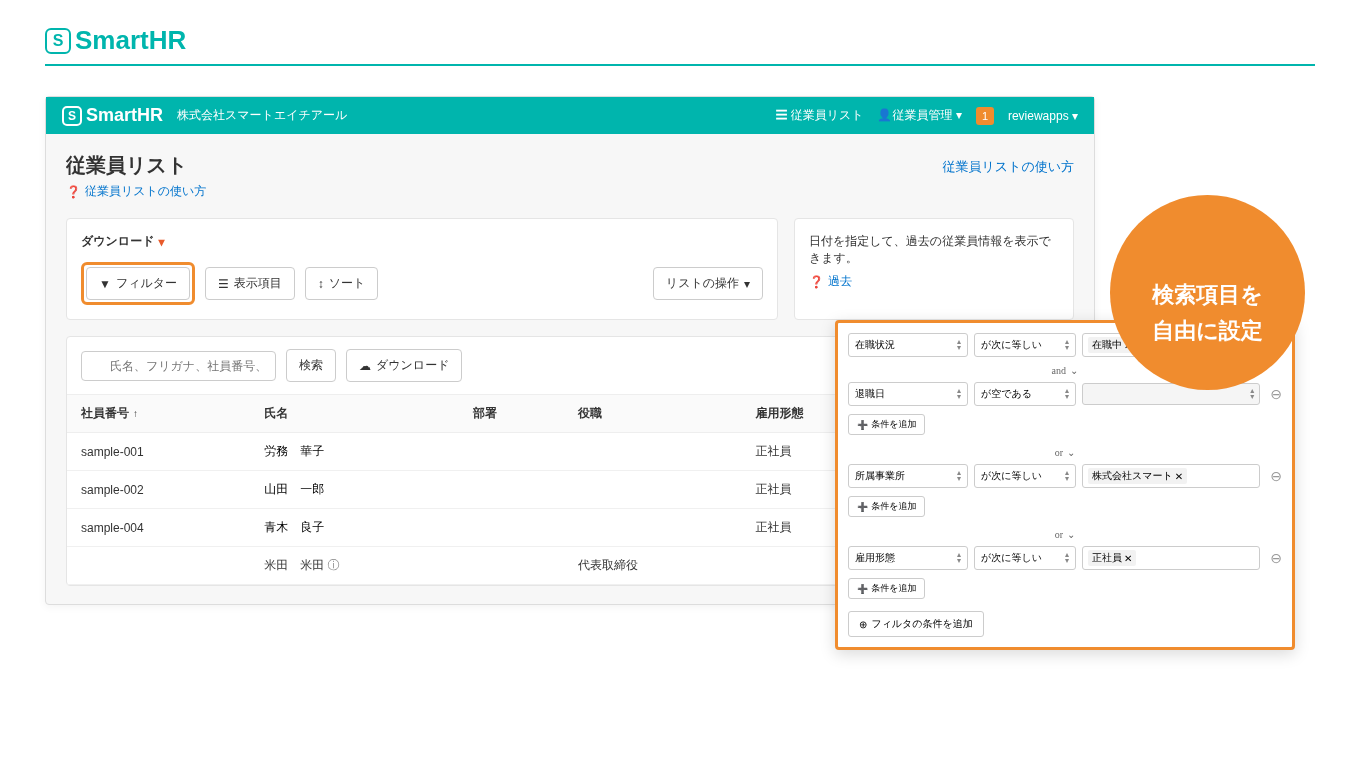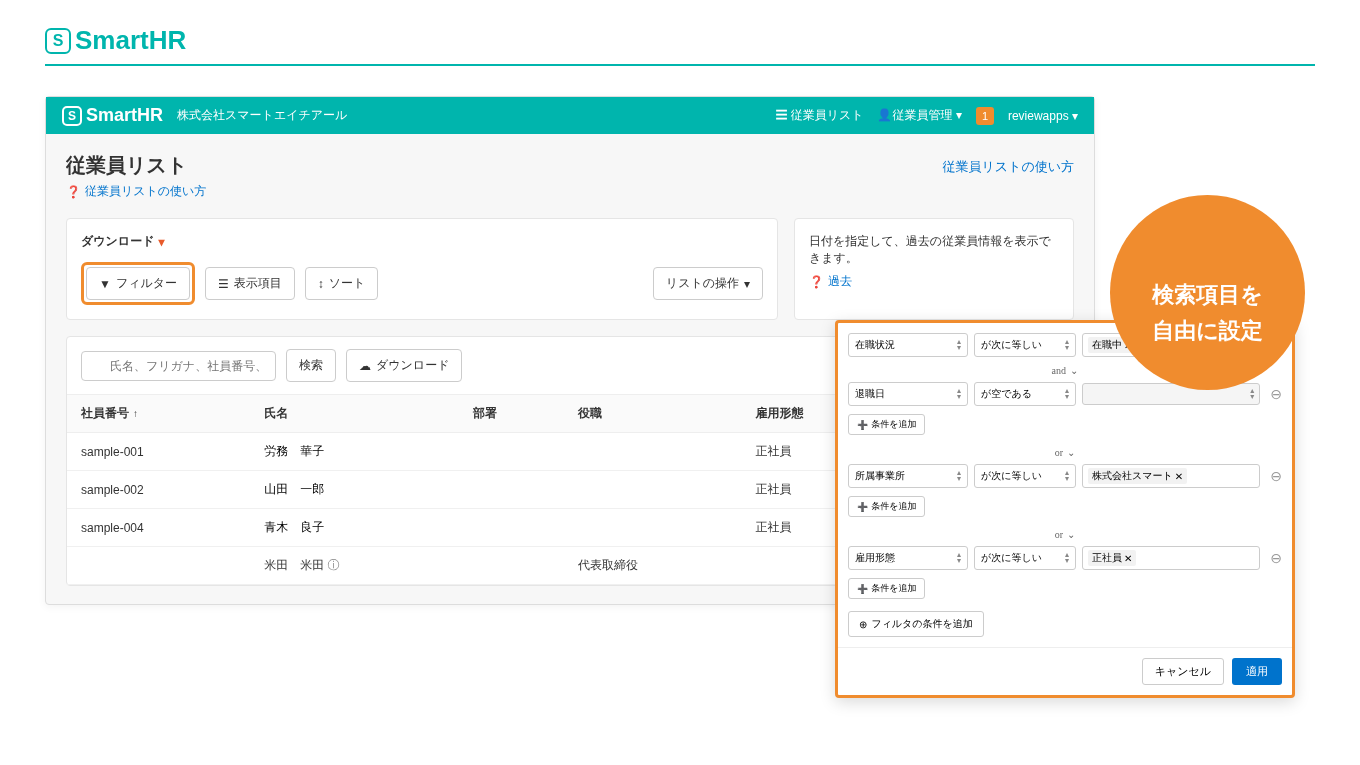--- a/index.html
+++ b/index.html
@@ -300,17 +300,13 @@
           </span>
         </div>
     <div class="fp-valbox">
           <span class="fp-tag">正社員 <span class="fp-tag-x">✕</span></span>
         </div>
     <span class="fp-del">⊖</span>
       </div>
       <div><span class="fp-addcond"><span>➕</span> 条件を追加</span></div>
       <div><span class="fp-addfilter"><span>⊕</span> フィルタの条件を追加</span></div>
     </div>
-  <div class="fp-footer">
-    <button class="fp-btn-cancel">キャンセル</button>
-    <button class="fp-btn-apply">適用</button>
-  </div>
 </div>
 
 </body></html>

